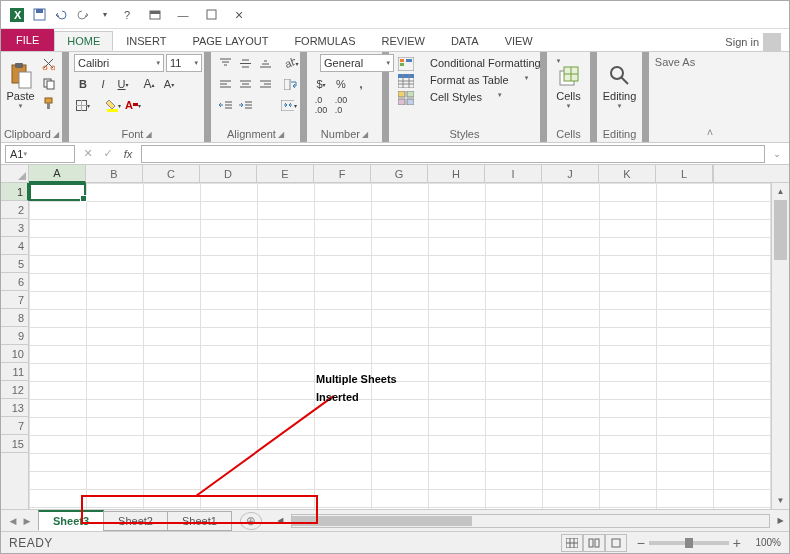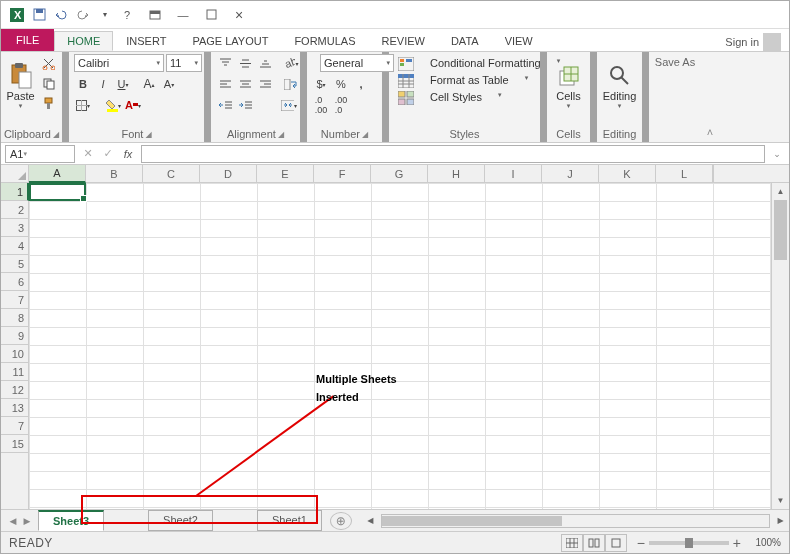--- a/index.html
+++ b/index.html
@@ -72,21 +72,21 @@
 .cell-sel::after { content:""; position:absolute; right:-3px; bottom:-3px; width:5px; height:5px; background:#217346; border:1px solid #fff; }
 .vscroll { width:18px; background:#f0f0f0; border-left:1px solid #ccc; display:flex; flex-direction:column; }
 .vscroll .arr, .hscroll .arr { width:17px; height:17px; display:flex; align-items:center; justify-content:center; font-size:8px; color:#666; }
 .vscroll .track { flex:1; background:#f0f0f0; position:relative; }
 .vscroll .thumb { position:absolute; left:2px; right:2px; top:0; height:60px; background:#c4c4c4; }
 
 
 .sheetrow { height:22px; display:flex; align-items:center; background:#f0f0f0; border-top:1px solid #ccc; }
 .sheet-nav { display:flex; align-items:center; gap:2px; padding:0 6px; }
 .sheet-nav .nbtn { width:12px; display:flex; justify-content:center; color:#888; font-size:9px; }
-.sheets { display:flex; height:100%;gap:45px; }
+.sheets { display:flex; align-items:flex-end; height:100%; }
 .sheet-tab { padding:3px 14px; background:#f0f0f0; border:1px solid #b0b0b0; margin-left:-1px; color:#555; position:relative; }
 .sheet-tab.active { background:#fff; border-bottom-color:#fff; color:#217346; font-weight:bold; border-top:2px solid #217346; }
 .addsheet { width:22px; height:18px; display:flex; align-items:center; justify-content:center; border:1px solid #c0c0c0; border-radius:50%; margin-left:8px; color:#888; font-size:12px; }
 .hscroll { flex:1; display:flex; align-items:center; margin-left:10px; }
 .hscroll .track { flex:1; height:14px; background:#f0f0f0; border:1px solid #c0c0c0; position:relative; margin:0 2px; }
 .hscroll .thumb { position:absolute; top:1px; bottom:1px; left:0; width:180px; background:#c4c4c4; }
 
 
 .statusbar { height:22px; background:#f0f0f0; border-top:1px solid #ccc; display:flex; align-items:center; padding:0 8px; gap:10px; }
 .statusbar .ready { color:#555; font-size:12px; letter-spacing:0.5px; }

